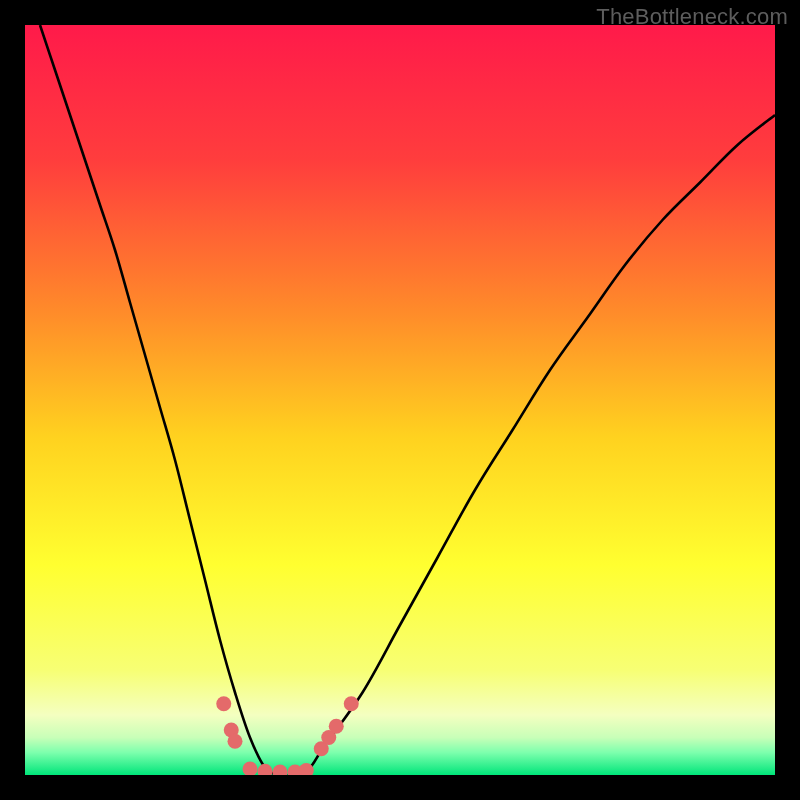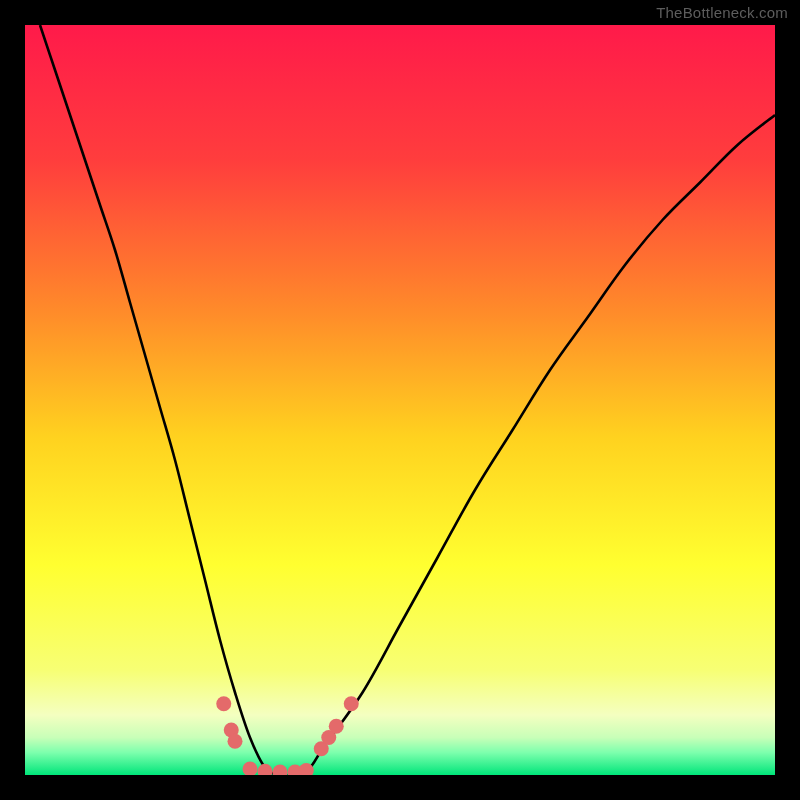--- a/index.html
+++ b/index.html
@@ -39,21 +39,21 @@
     left: 0;
     top: 0;
     width: 100%;
     height: 100%;
   }
   .watermark {
     position: absolute;
     top: 4px;
     right: 12px;
     color: #5d5d5d;
-    font-size: 15px;
+    font-size: 22px;
     font-weight: 500;
     letter-spacing: 0.2px;
   }
 </style>
 </head>
 <body>
 
 <div class="frame">
 
   <div class="plot-area">

